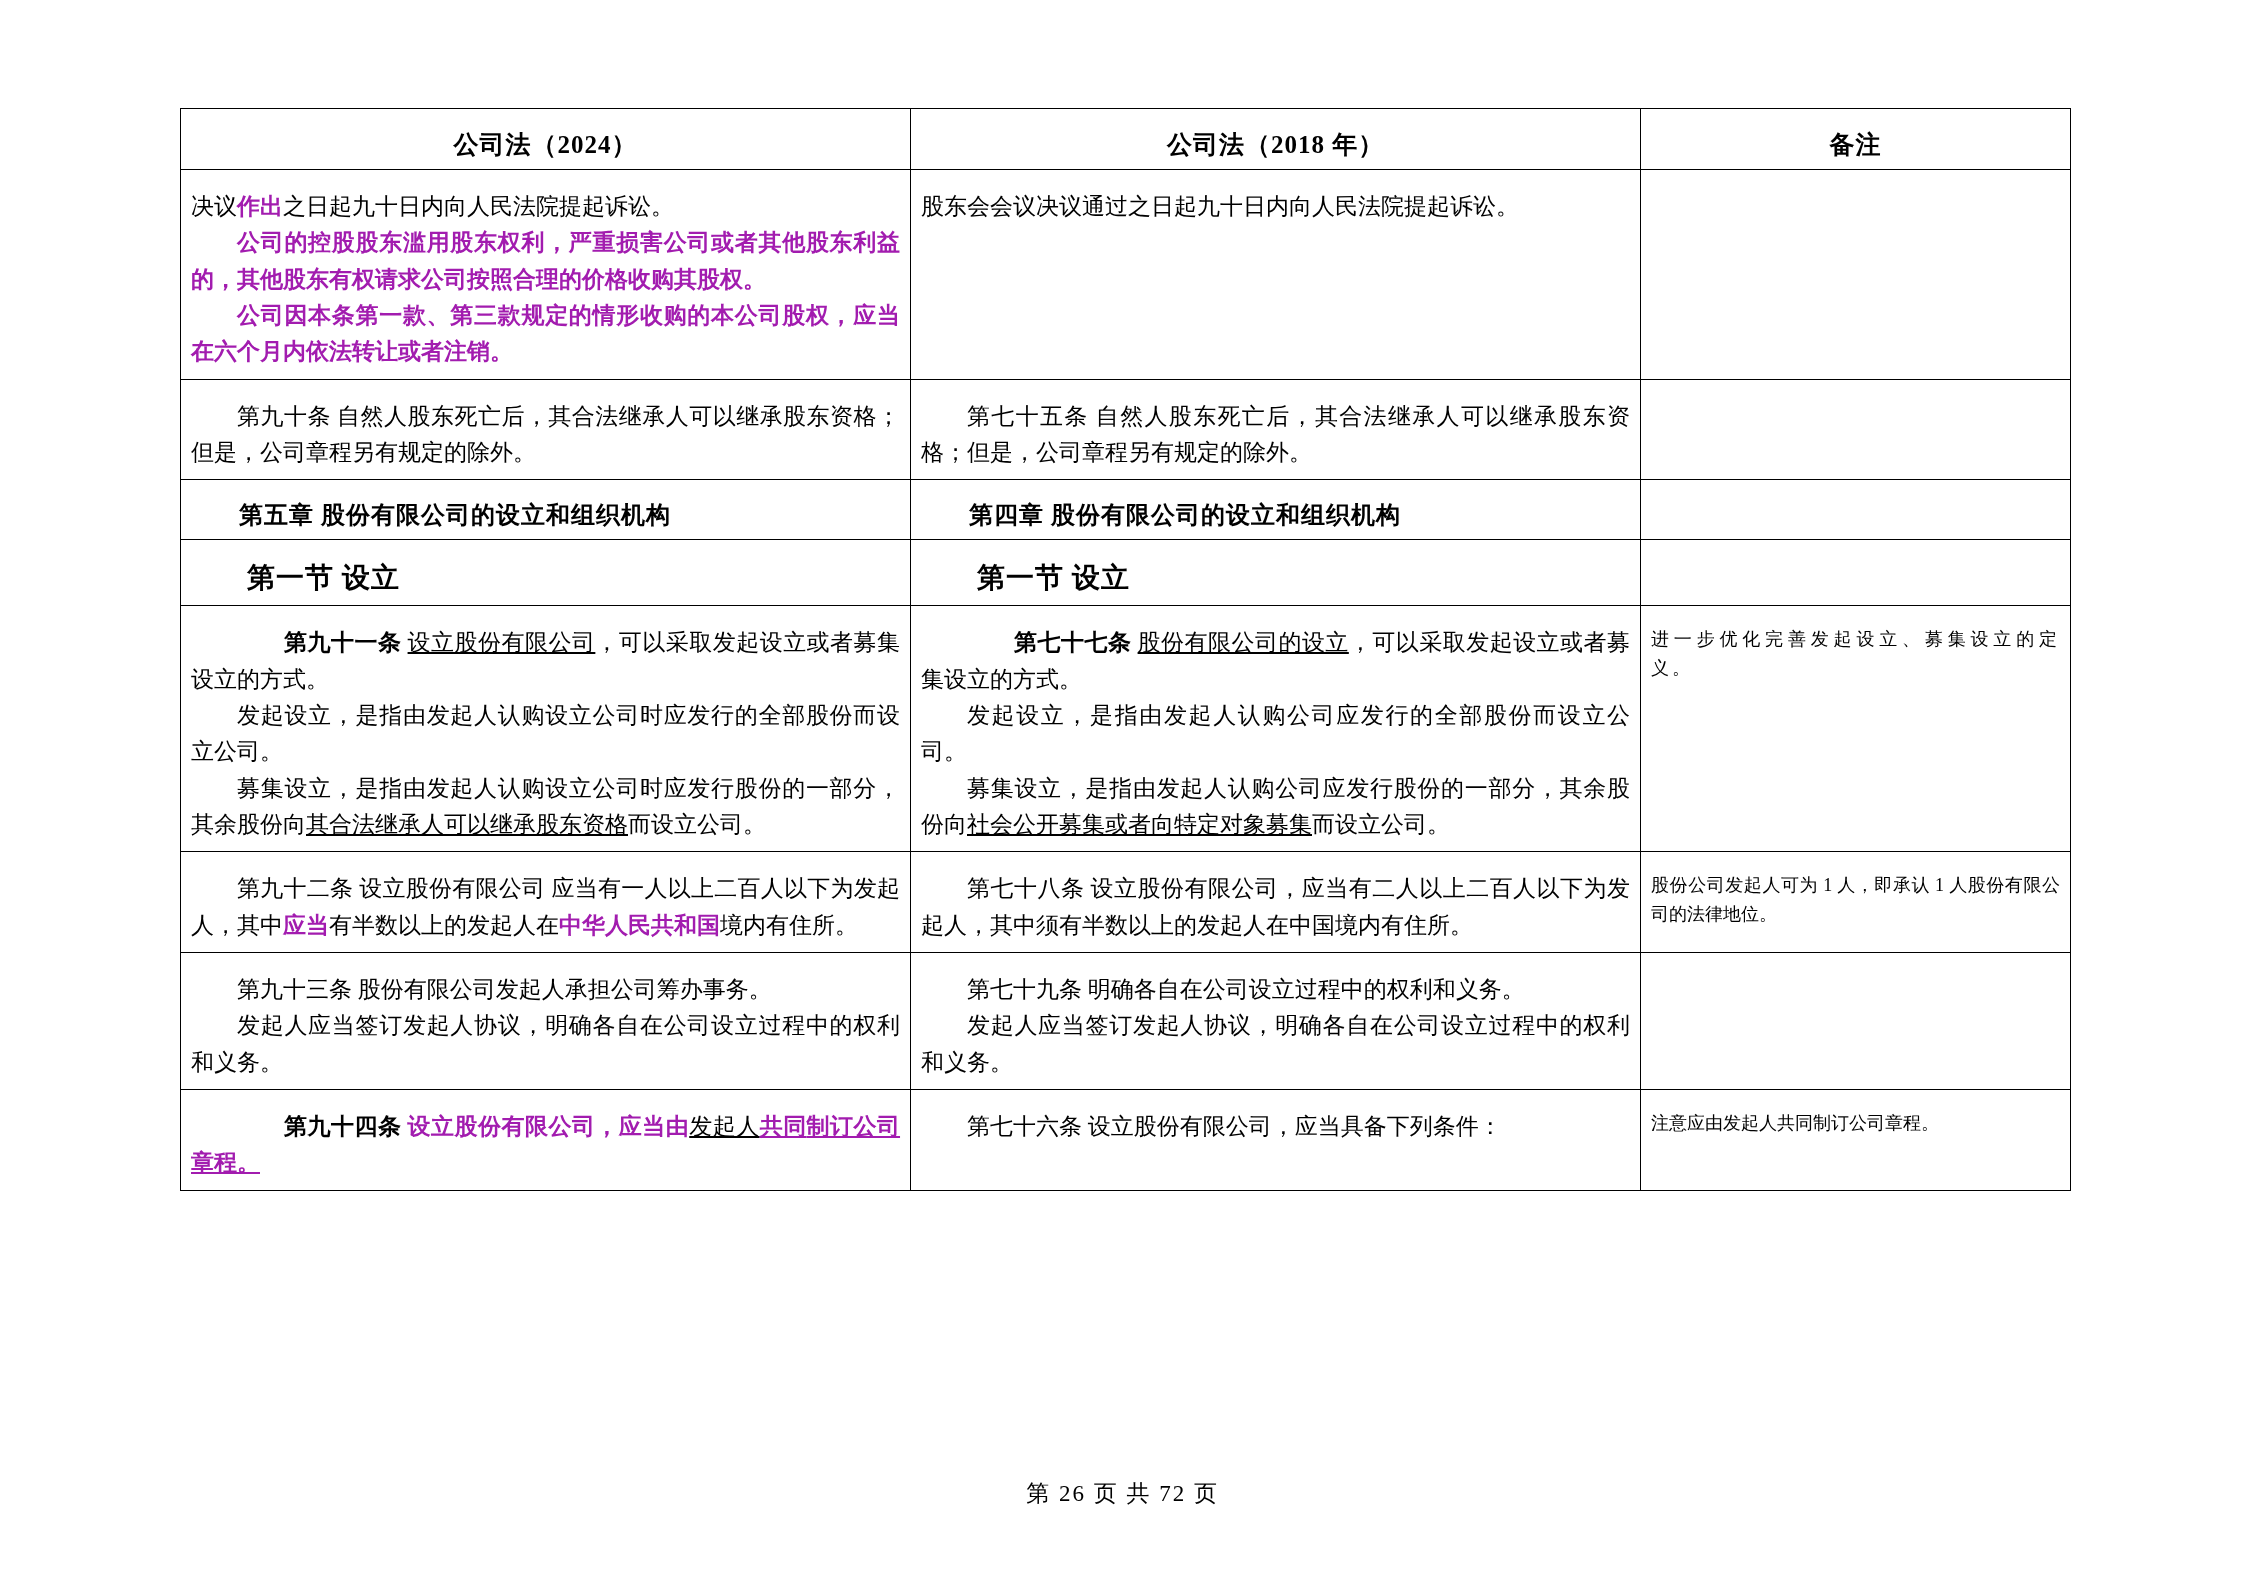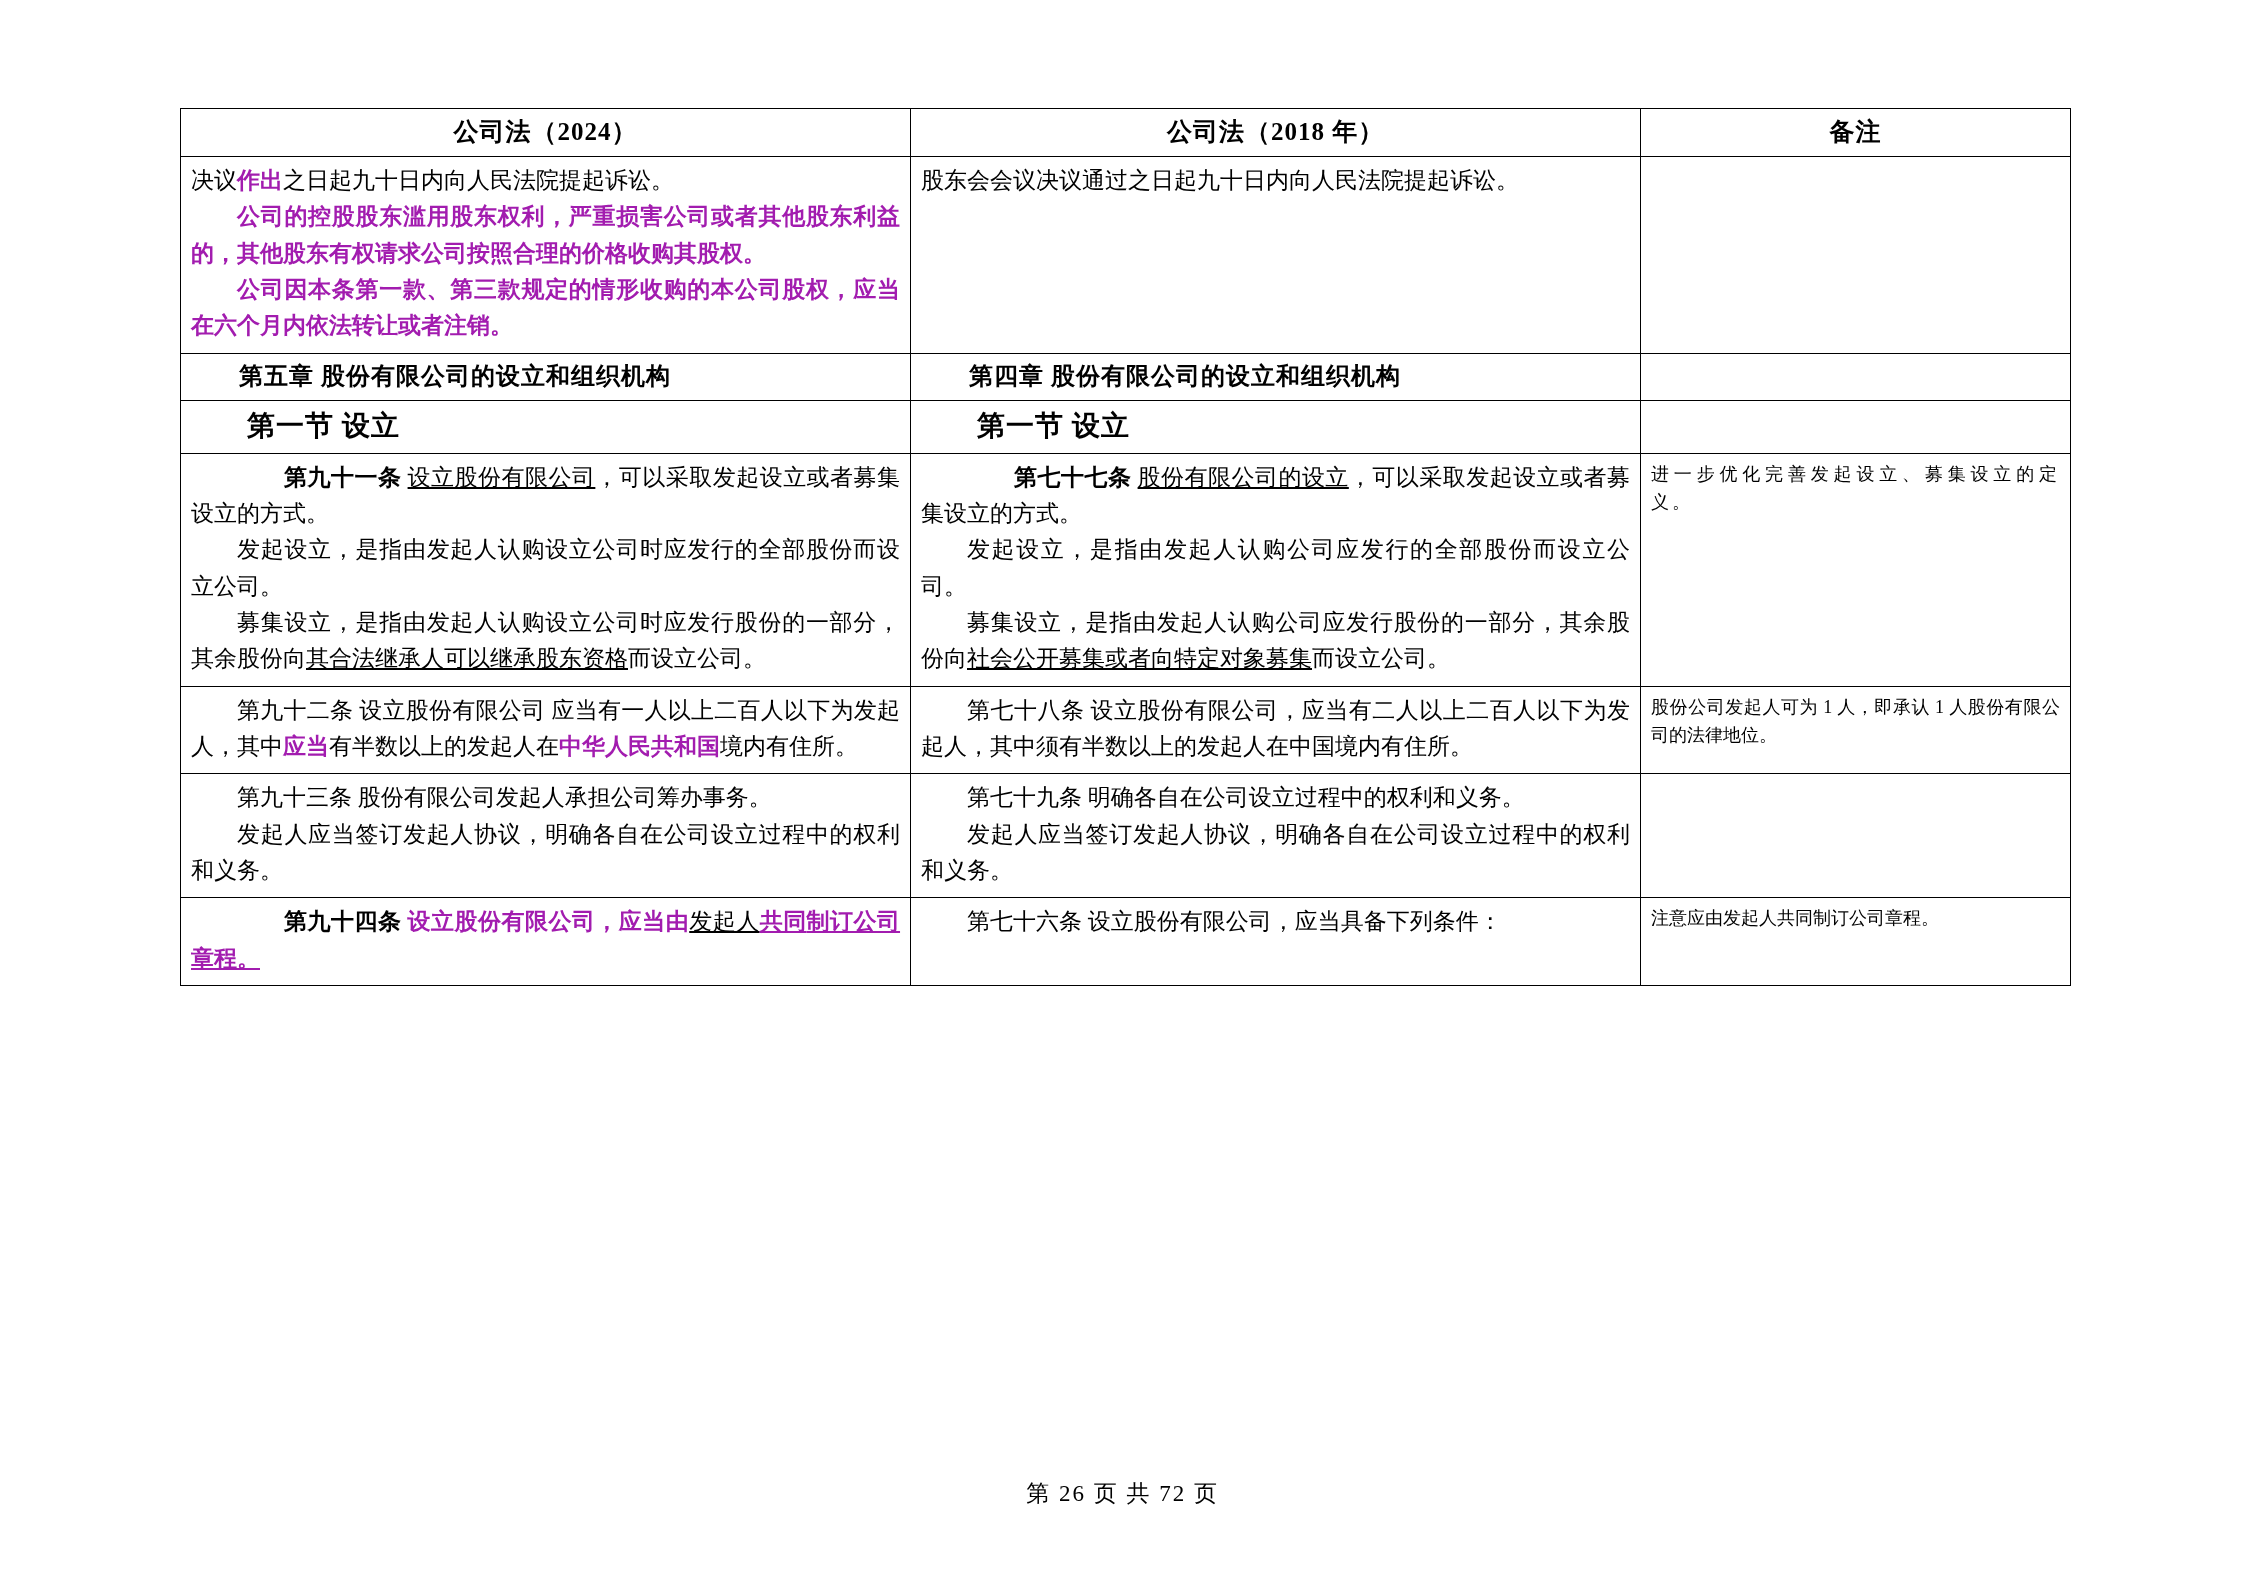--- a/index.html
+++ b/index.html
@@ -21,21 +21,21 @@
     padding: 108px 180px 0 180px;
   }
   table.compare {
     width: 1890px;
     border-collapse: collapse;
     table-layout: fixed;
   }
   table.compare td, table.compare th {
     border: 1px solid #000000;
     vertical-align: top;
-    padding: 6px 10px 8px 10px;
+    padding: 19px 10px 8px 10px;
   }
   col.c1 { width: 730px; }
   col.c2 { width: 730px; }
   col.c3 { width: 430px; }
 
   .hdr {
     text-align: center;
     font-weight: bold;
     font-size: 25px;
     letter-spacing: 1px;
@@ -123,20 +123,29 @@
           <p><span>决议</span><span class="blue">作出</span><span>之日起九十日内向人民法院提起诉讼。</span></p>
           <p class="indent blue">公司的控股股东滥用股东权利，严重损害公司或者其他股东利益的，其他股东有权请求公司按照合理的价格收购其股权。</p>
           <p class="indent blue">公司因本条第一款、第三款规定的情形收购的本公司股权，应当在六个月内依法转让或者注销。</p>
         </td>
         <td class="cell">
           <p>股东会会议决议通过之日起九十日内向人民法院提起诉讼。</p>
         </td>
         <td class="note"></td>
       </tr>
 
+      <tr>
+        <td class="cell">
+          <p class="indent">第九十条 自然人股东死亡后，其合法继承人可以继承股东资格；但是，公司章程另有规定的除外。</p>
+        </td>
+        <td class="cell">
+          <p class="indent">第七十五条 自然人股东死亡后，其合法继承人可以继承股东资格；但是，公司章程另有规定的除外。</p>
+        </td>
+        <td class="note"></td>
+      </tr>
 
       <tr>
         <td class="chapter">第五章  股份有限公司的设立和组织机构</td>
         <td class="chapter">第四章  股份有限公司的设立和组织机构</td>
         <td class="note"></td>
       </tr>
 
       <tr>
         <td class="section">第一节  设立</td>
         <td class="section">第一节  设立</td>

